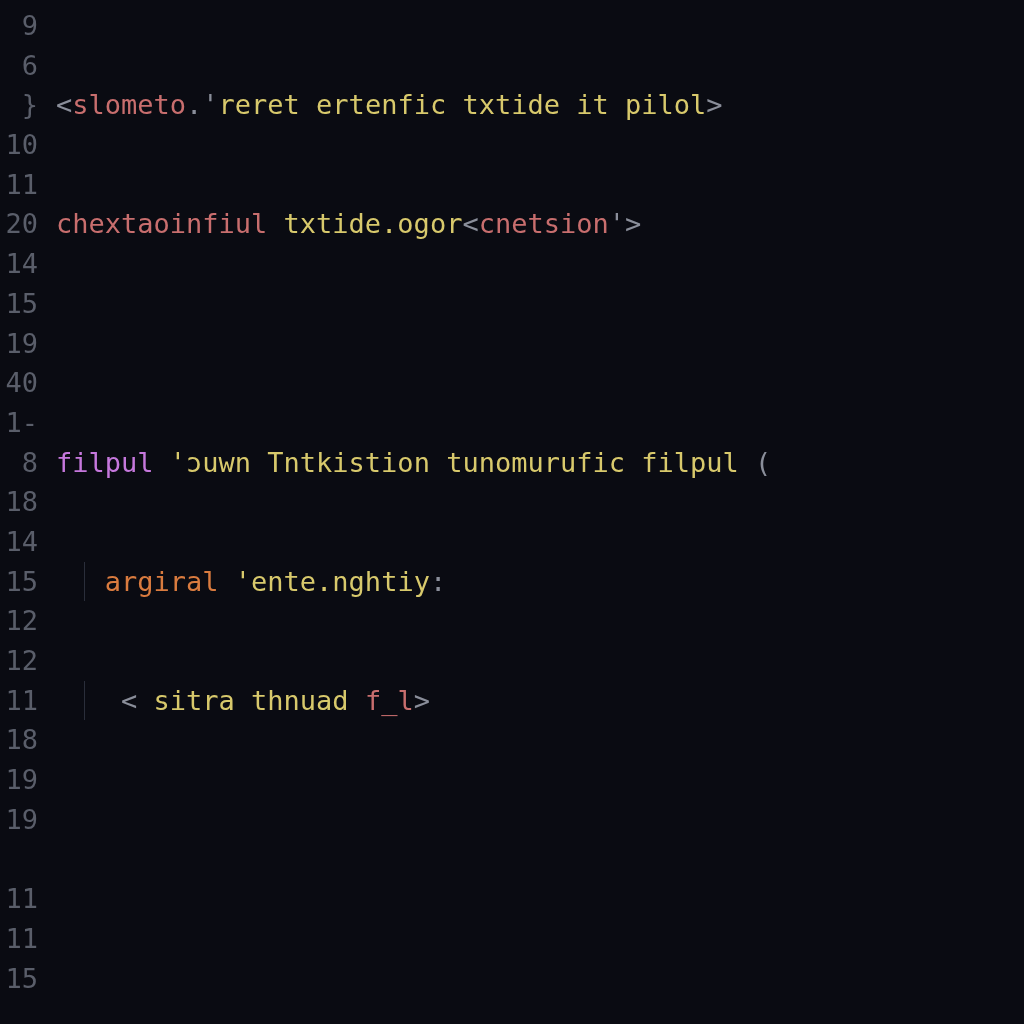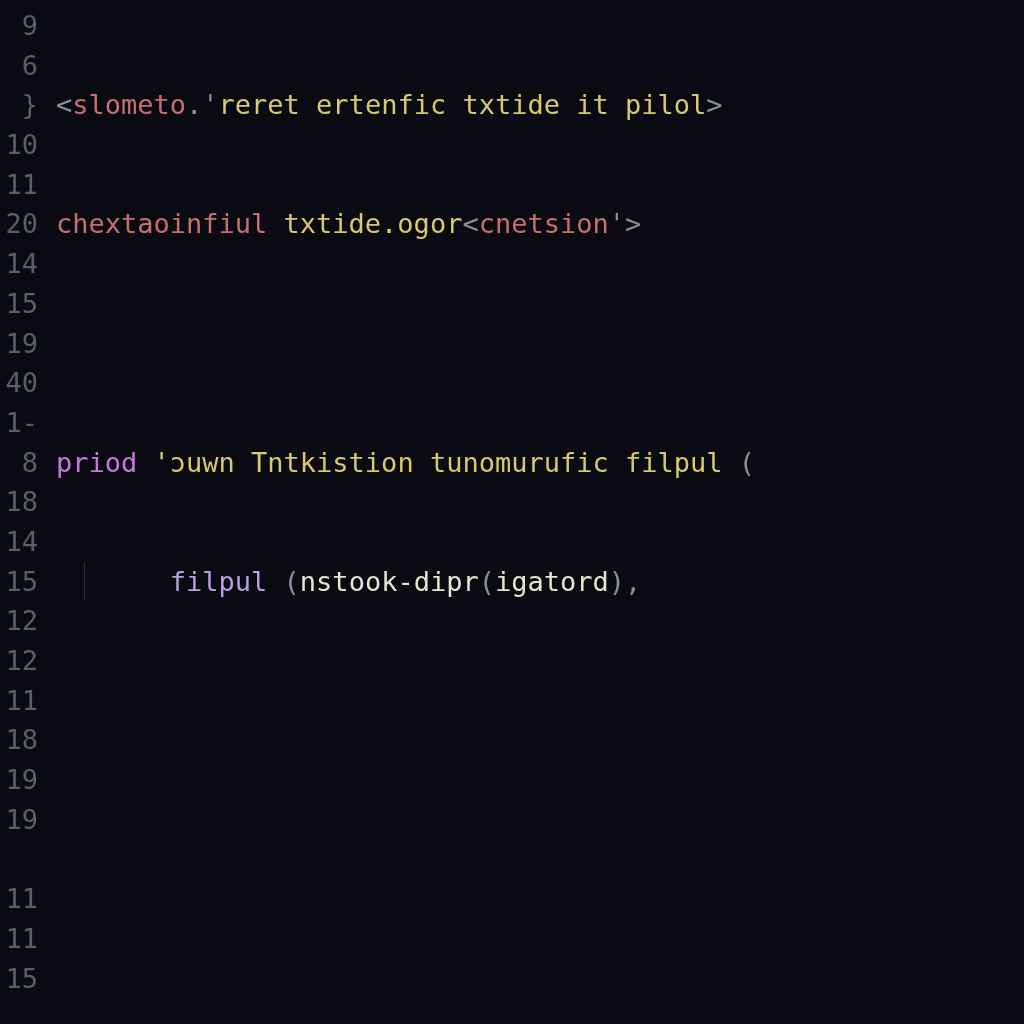--- a/index.html
+++ b/index.html
@@ -85,22 +85,23 @@
     <div></div>
     <div>11</div>
     <div>11</div>
     <div>15</div>
   </div>
 
   <div class="code">
     <div class="line"><span class="t-punc">&lt;</span><span class="t-tag">slometo</span><span class="t-punc">.'</span><span class="t-str">reret ertenfic txtide it pilol</span><span class="t-punc">&gt;</span></div>
     <div class="line"><span class="t-tag">chextaoinfiul </span><span class="t-str">txtide.ogor</span><span class="t-punc">&lt;</span><span class="t-tag">cnetsion</span><span class="t-punc">'&gt;</span></div>
     <div class="line"><span></span></div>
-    <div class="line"><span class="t-kw">priod </span><span class="t-str">'ɔuwn Tntkistion tunomurufic filpul </span><span class="t-punc">(</span></div>
-    <div class="line"><span class="indent-guide" style="left:28px"></span>       <span class="t-prop">filpul </span><span class="t-punc">(</span><span class="t-fn">nstook-dipr</span><span class="t-punc">(</span><span class="t-fn">igatord</span><span class="t-punc">),</span></div>
+    <div class="line"><span class="t-kw">filpul </span><span class="t-str">'ɔuwn Tntkistion tunomurufic filpul </span><span class="t-punc">(</span></div>
+    <div class="line"><span class="indent-guide" style="left:28px"></span>   <span class="t-kw2">argiral </span><span class="t-str">'ente.nghtiy</span><span class="t-punc">:</span></div>
+    <div class="line"><span class="indent-guide" style="left:28px"></span>    <span class="t-punc">&lt; </span><span class="t-str">sitra thnuad </span><span class="t-num">f_l</span><span class="t-punc">&gt;</span></div>
     
     
     
     
     
     
     
     
     
     

